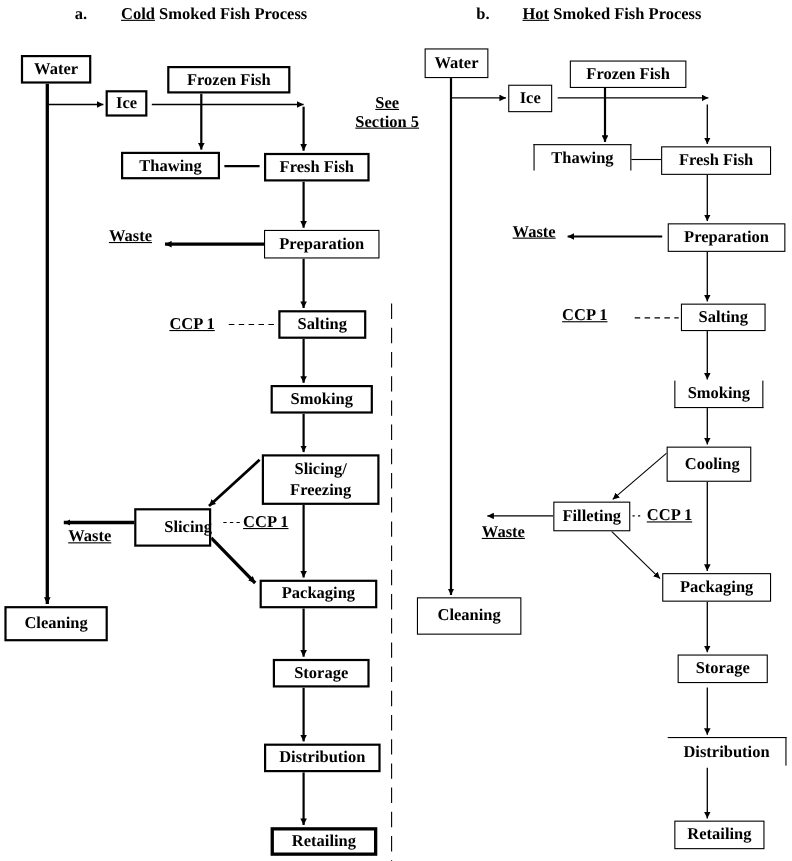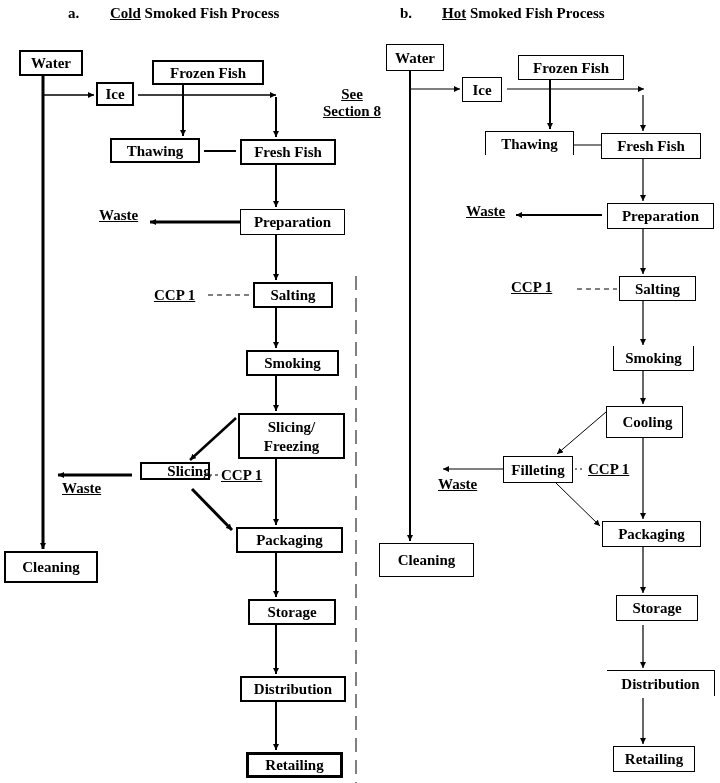--- a/index.html
+++ b/index.html
@@ -86,59 +86,59 @@
     <span>Frozen Fish</span>
   </div>
 <div class="box" style="left:110px; top:138px; width:90px; height:25px;">
     <span>Thawing</span>
   </div>
 <div class="box" style="left:240px; top:139px; width:96px; height:26px;">
     <span>Fresh Fish</span>
   </div>
 <div class="lbl center" style="left:316px; top:86px; width:72px;">
   <div>See</div>
-  <div>Section 8</div>
+  <div>Section 5</div>
 </div>
 <div class="box thin" style="left:240px; top:209px; width:105px; height:26px;">
     <span>Preparation</span>
   </div>
 <div class="lbl" style="left:99px; top:207px;">Waste</div>
 <div class="box" style="left:253px; top:282px; width:80px; height:26px;">
     <span>Salting</span>
   </div>
 <div class="lbl" style="left:154px; top:287px;">CCP 1</div>
 <div class="box" style="left:246px; top:350px; width:93px; height:26px;">
     <span>Smoking</span>
   </div>
 <div class="box" style="left:238px; top:413px; width:107px; height:46px; flex-direction:column;">
   <span>Slicing/</span>
   <span style="margin-top:3px;">Freezing</span>
 </div>
-<div class="box" style="left:140px; top:462px; width:70px; height:18px;padding-left:28px;">
+<div class="box" style="left:122px; top:462px; width:70px; height:35px;padding-left:28px;">
     <span>Slicing</span>
   </div>
 <div class="lbl" style="left:221px; top:467px;">CCP 1</div>
 <div class="lbl" style="left:62px; top:480px;">Waste</div>
 <div class="box" style="left:236px; top:527px; width:107px; height:26px;">
     <span>Packaging</span>
   </div>
 <div class="box" style="left:4px; top:551px; width:94px; height:32px;">
     <span>Cleaning</span>
   </div>
 <div class="box" style="left:248px; top:599px; width:88px; height:26px;">
     <span>Storage</span>
   </div>
 <div class="box" style="left:240px; top:676px; width:106px; height:26px;">
     <span>Distribution</span>
   </div>
 <div class="box" style="left:246px; top:752px; width:97px; height:26px; border-width:3px;">
     <span>Retailing</span>
   </div>
 
-<div class="title" style="left:400px; top:5px;font-family:Liberation Serif, serif;">
+<div class="title" style="left:433px; top:5px;font-family:Liberation Serif, serif;">
   <span class="prefix">b.</span><span class="em">Hot</span><span> Smoked Fish Process</span>
 </div>
 
 <div class="box thin" style="left:386px; top:44px; width:58px; height:27px;">
     <span>Water</span>
   </div>
 <div class="box thin" style="left:462px; top:77px; width:40px; height:25px;">
     <span>Ice</span>
   </div>
 <div class="box thin" style="left:518px; top:55px; width:106px; height:25px;">

